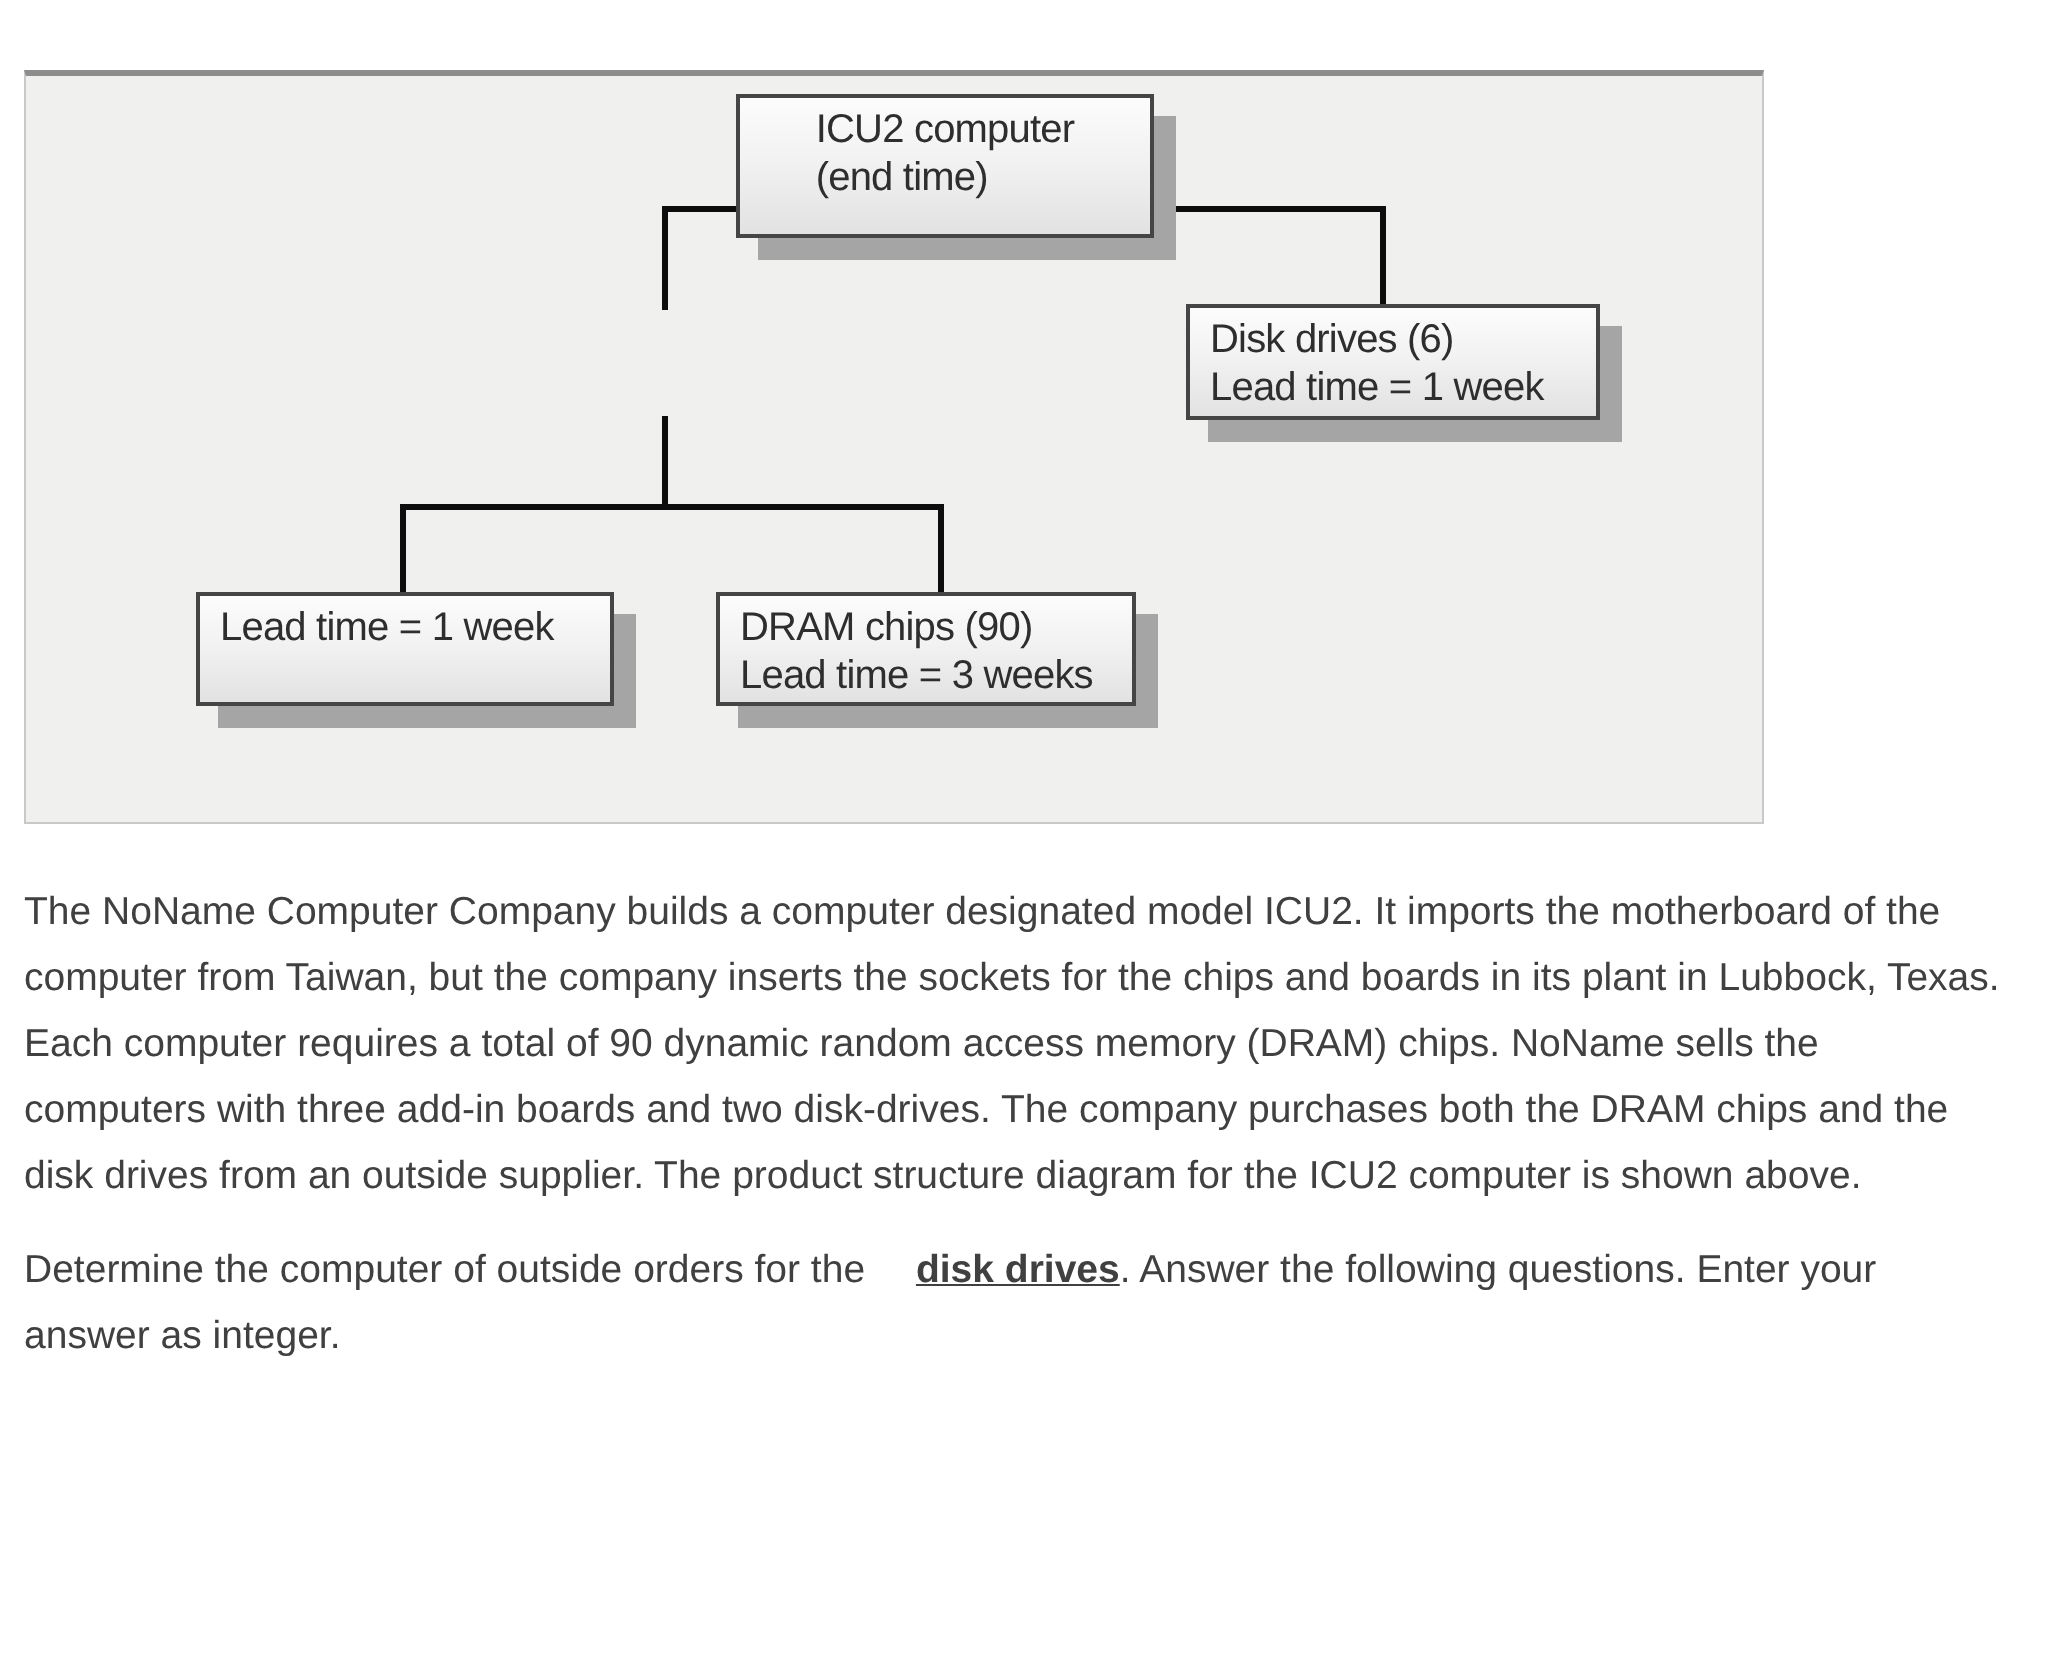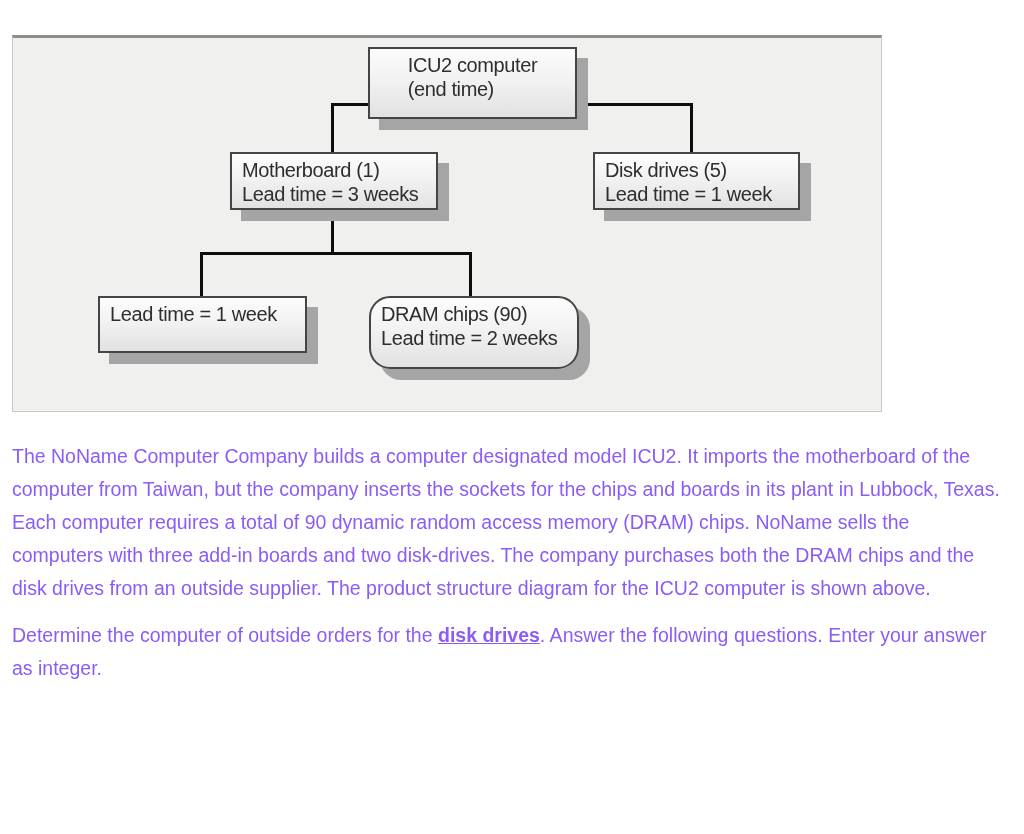--- a/index.html
+++ b/index.html
@@ -52,33 +52,33 @@
     line-height: 24px;
     letter-spacing: -0.4px;
     padding: 4px 6px 0 10px;
     white-space: nowrap;
   }
   .node-icu2        { left: 368px; top: 7px;   width: 209px; height: 72px; display: flex; justify-content: center; padding-left: 6px; margin-top: 40px; }
   .node-icu2 .node-text { text-align: left; }
   .node-motherboard { left: 230px; top: 152px; width: 208px; height: 58px; }
   .node-diskdrives  { left: 593px; top: 152px; width: 207px; height: 58px; }
   .node-addin       { left: 98px;  top: 296px; width: 209px; height: 57px; }
-  .node-dram        { left: 369px; top: 296px; width: 210px; height: 73px; border-radius: 21px; }
+  .node-dram        { left: 358px; top: 296px; width: 210px; height: 57px; }
 
   
   .text-block {
     position: absolute;
     left: 12px; top: 440px;
     width: 990px;
-    color: #8b5cf6;
+    color: #404040;
     font-size: 19.5px;
     line-height: 33px;
   }
   .text-block p { margin-bottom: 14px; }
-  .em-underline { font-weight: bold; text-decoration: underline; }
+  .em-underline { font-weight: bold; text-decoration: underline; margin-left: 20px; }
 </style>
 </head>
 <body>
 
 <div class="diagram">
   <div class="panel"></div>
 
   <div class="cline l-v1"></div>
   <div class="cline l-h1"></div>
   <div class="cline l-v2"></div>
@@ -88,36 +88,32 @@
   <div class="cline l-v5"></div>
   <div class="cline l-v6"></div>
 
   <div class="node node-icu2">
     <div class="node-text">
       <div>ICU2 computer</div>
       <div>(end time)</div>
     </div>
   </div>
 
-  <div class="node node-motherboard">
-    <div>Motherboard (1)</div>
-    <div>Lead time = 3 weeks</div>
-  </div>
 
   <div class="node node-diskdrives">
-    <div>Disk drives (5)</div>
+    <div>Disk drives (6)</div>
     <div>Lead time = 1 week</div>
   </div>
 
   <div class="node node-addin">
     <div>Lead time = 1 week</div>
   </div>
 
   <div class="node node-dram">
     <div>DRAM chips (90)</div>
-    <div>Lead time = 2 weeks</div>
+    <div>Lead time = 3 weeks</div>
   </div>
 </div>
 
 <div class="text-block">
   <p>The NoName Computer Company builds a computer designated model ICU2. It imports the motherboard of the computer from Taiwan, but the company inserts the sockets for the chips and boards in its plant in Lubbock, Texas. Each computer requires a total of 90 dynamic random access memory (DRAM) chips. NoName sells the computers with three add-in boards and two disk-drives. The company purchases both the DRAM chips and the disk drives from an outside supplier. The product structure diagram for the ICU2 computer is shown above.</p>
   <p><span>Determine the computer of outside orders for the </span><span class="em-underline">disk drives</span><span>. Answer the following questions. Enter your answer as integer.</span></p>
 </div>
 
 </body></html>

